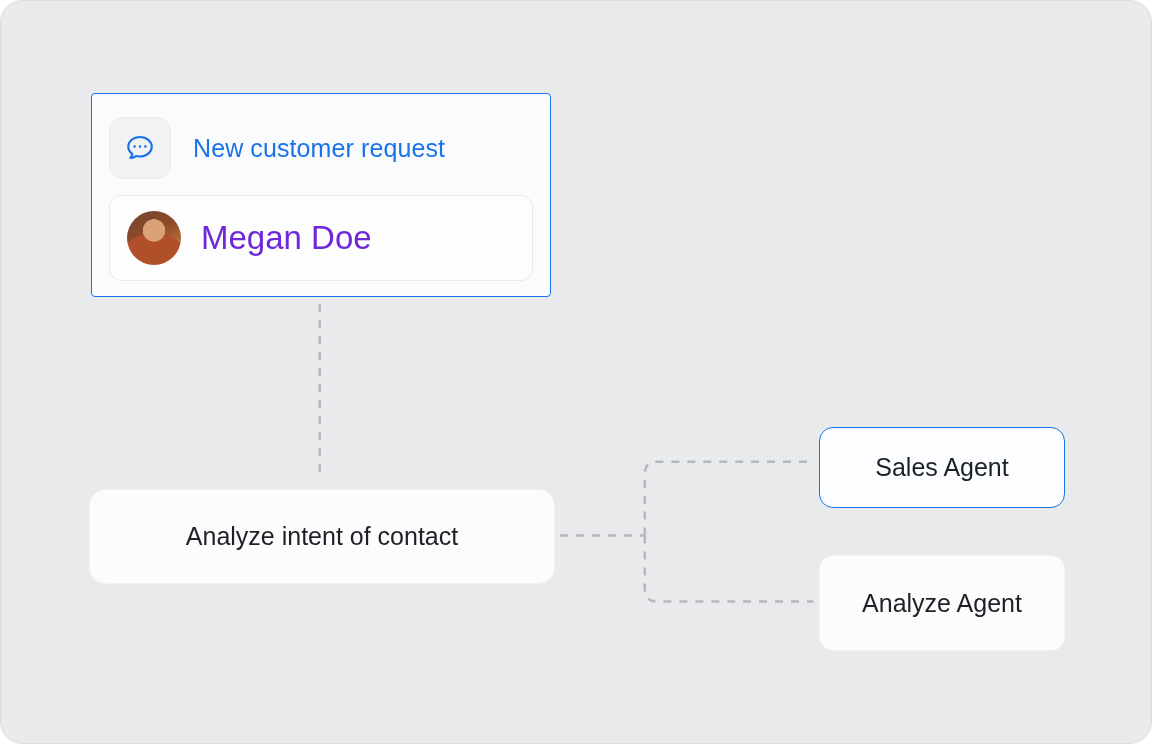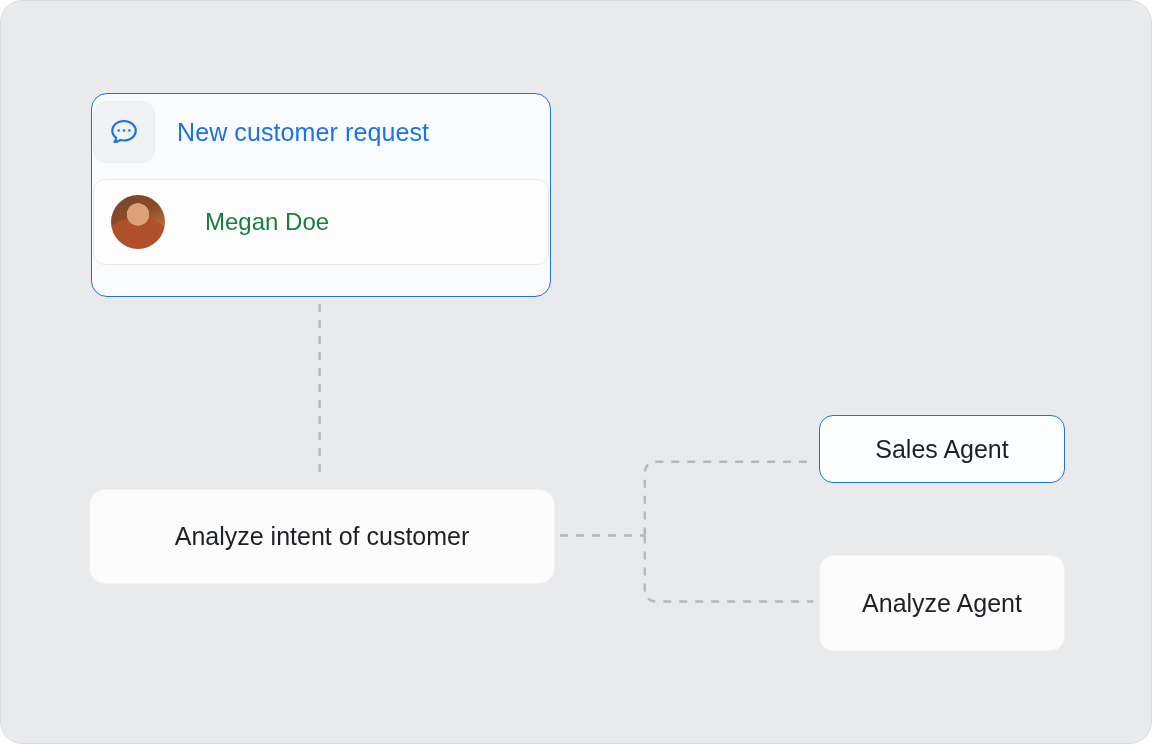--- a/index.html
+++ b/index.html
@@ -31,22 +31,22 @@
     stroke-dasharray: 8 8;
   }
 
   
   .trigger-card {
     position: absolute;
     left: 90px; top: 92px;
     width: 460px; height: 204px;
     background: #fafbfc;
     border: 1.5px solid #1a73e8;
-    border-radius: 16px;
-    padding: 1px;
+    border-radius: 4px;
+    padding: 17px;
   }
   .trigger-head {
     display: flex;
     align-items: center;
     gap: 22px;
     height: 74px;
   }
   .trigger-icon-box {
     width: 62px; height: 62px;
     background: #f1f2f4;
@@ -77,24 +77,23 @@
   .avatar {
     width: 54px; height: 54px;
     border-radius: 50%;
     flex: 0 0 auto;
     background:
       radial-gradient(circle at 50% 36%, #dba279 0 25%, rgba(0,0,0,0) 26%),
       radial-gradient(circle at 50% 112%, #b0502a 0 58%, rgba(0,0,0,0) 59%),
       linear-gradient(155deg, #6e4630 0%, #8e4a28 40%, #c2753f 78%, #e0b488 100%);
   }
   .contact-name {
-    color: #15803d;
-    font-size: 24px;
+    color: #6d28d9;
+    font-size: 33px;
     font-weight: 400;
-    margin-left: 20px;
   }
 
   
   .analyze-node {
     position: absolute;
     left: 88px; top: 488px;
     width: 466px; height: 95px;
     background: #fcfcfd;
     border: 1px solid #f1f2f4;
     border-radius: 16px;
@@ -112,21 +111,21 @@
   .agent-node {
     position: absolute;
     width: 246px;
     border-radius: 14px;
     display: flex;
     align-items: center;
     justify-content: center;
     background: #fcfcfd;
   }
   .agent-sales {
-    left: 818px; top: 414px; height: 68px;
+    left: 818px; top: 426px; height: 81px;
     border: 1.5px solid #1a73e8;
     background: #fcfdfe;
   }
   .agent-support {
     left: 818px; top: 554px; height: 96px;
     border: 1px solid #f1f2f4;
   }
 </style>
 </head>
 <body>
@@ -152,21 +151,21 @@
       </div>
       <div class="trigger-title">New customer request</div>
     </div>
     <div class="contact-card">
       <div class="avatar"></div>
       <div class="contact-name">Megan Doe</div>
     </div>
   </div>
 
   <div class="analyze-node">
-    <div class="node-label">Analyze intent of customer</div>
+    <div class="node-label">Analyze intent of contact</div>
   </div>
 
   <div class="agent-node agent-sales">
     <div class="node-label">Sales Agent</div>
   </div>
 
   <div class="agent-node agent-support">
     <div class="node-label">Analyze Agent</div>
   </div>
 

